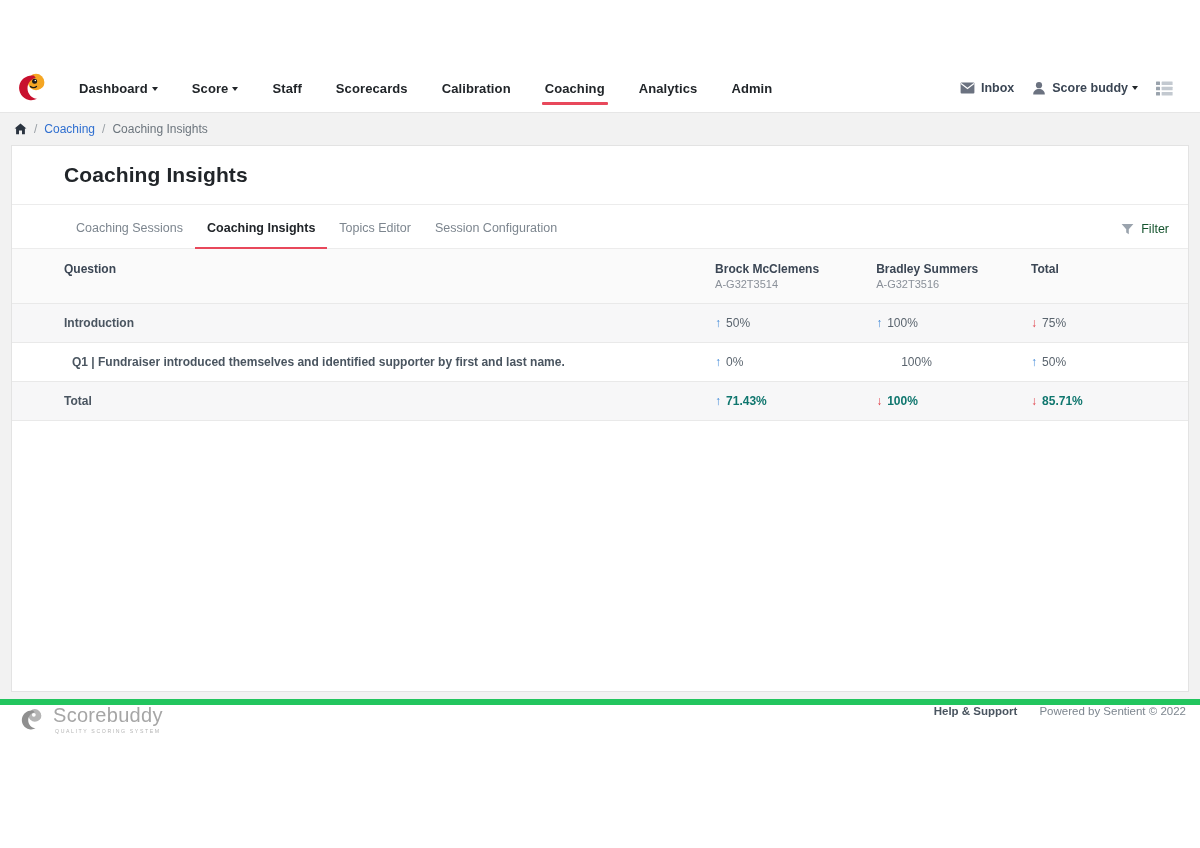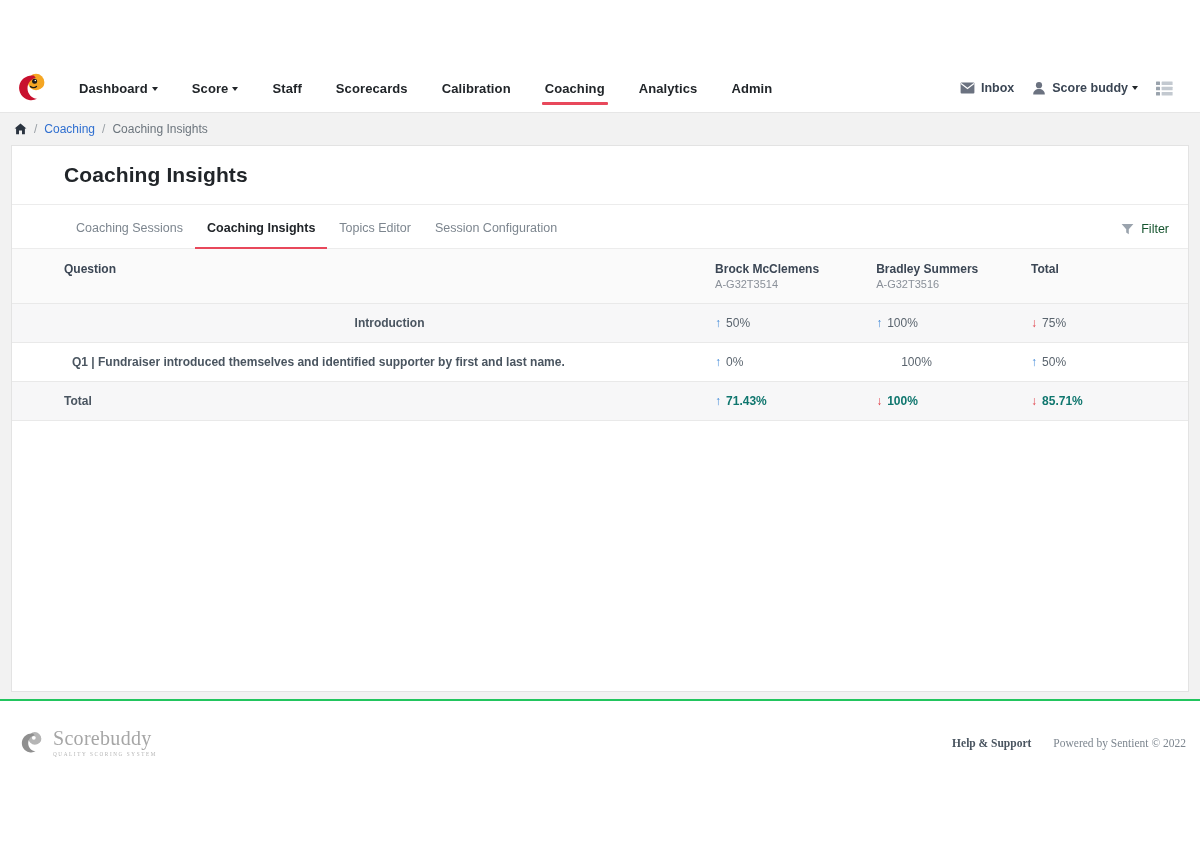--- a/index.html
+++ b/index.html
@@ -221,25 +221,24 @@
   .arrow.up { color: #3f88d8; }
   .arrow.down { color: #e0404a; }
   .val-text { color: #5a646e; }
   .totalrow .val-text { color: #0f766e; font-weight: bold; }
   .totalrow .val { font-weight: bold; }
 
   
   .footer {
     height: 85px;
     background: #ffffff;
-    border-top: 2px solid #22c55e;
-    display: flex;
-    align-items: center;
+    border-top: 6px solid #22c55e;
+    display: flex;
+    align-items: flex-start;
     padding: 0 14px 0 18px;
-    font-family: Liberation Serif, serif;
   }
   .fl {
     display: flex;
     align-items: center;
   }
   .fl-logo { width: 26px; height: 26px; margin-right: 9px; position: relative; }
   .fl-name {
     font-size: 20px;
     color: #a6a6a6;
     letter-spacing: .3px;
@@ -402,21 +401,21 @@
               <span class="th-sub">A-G32T3516</span>
             </th>
             <th class="col-t">
               <span>Total</span>
             </th>
           </tr>
         </thead>
         <tbody>
 
           <tr class="shade">
-            <td class="col-q q-cell" style="padding-left:52px;text-align:center;">Introduction</td>
+            <td class="col-q q-cell" style="padding-left:52px;">Introduction</td>
             <td class="col-a">
               <span class="val">
                 <span class="arrow up">↑</span>
                 <span class="val-text">50%</span>
               </span>
             </td>
             <td class="col-b">
               <span class="val">
                 <span class="arrow up">↑</span>
                 <span class="val-text">100%</span>

